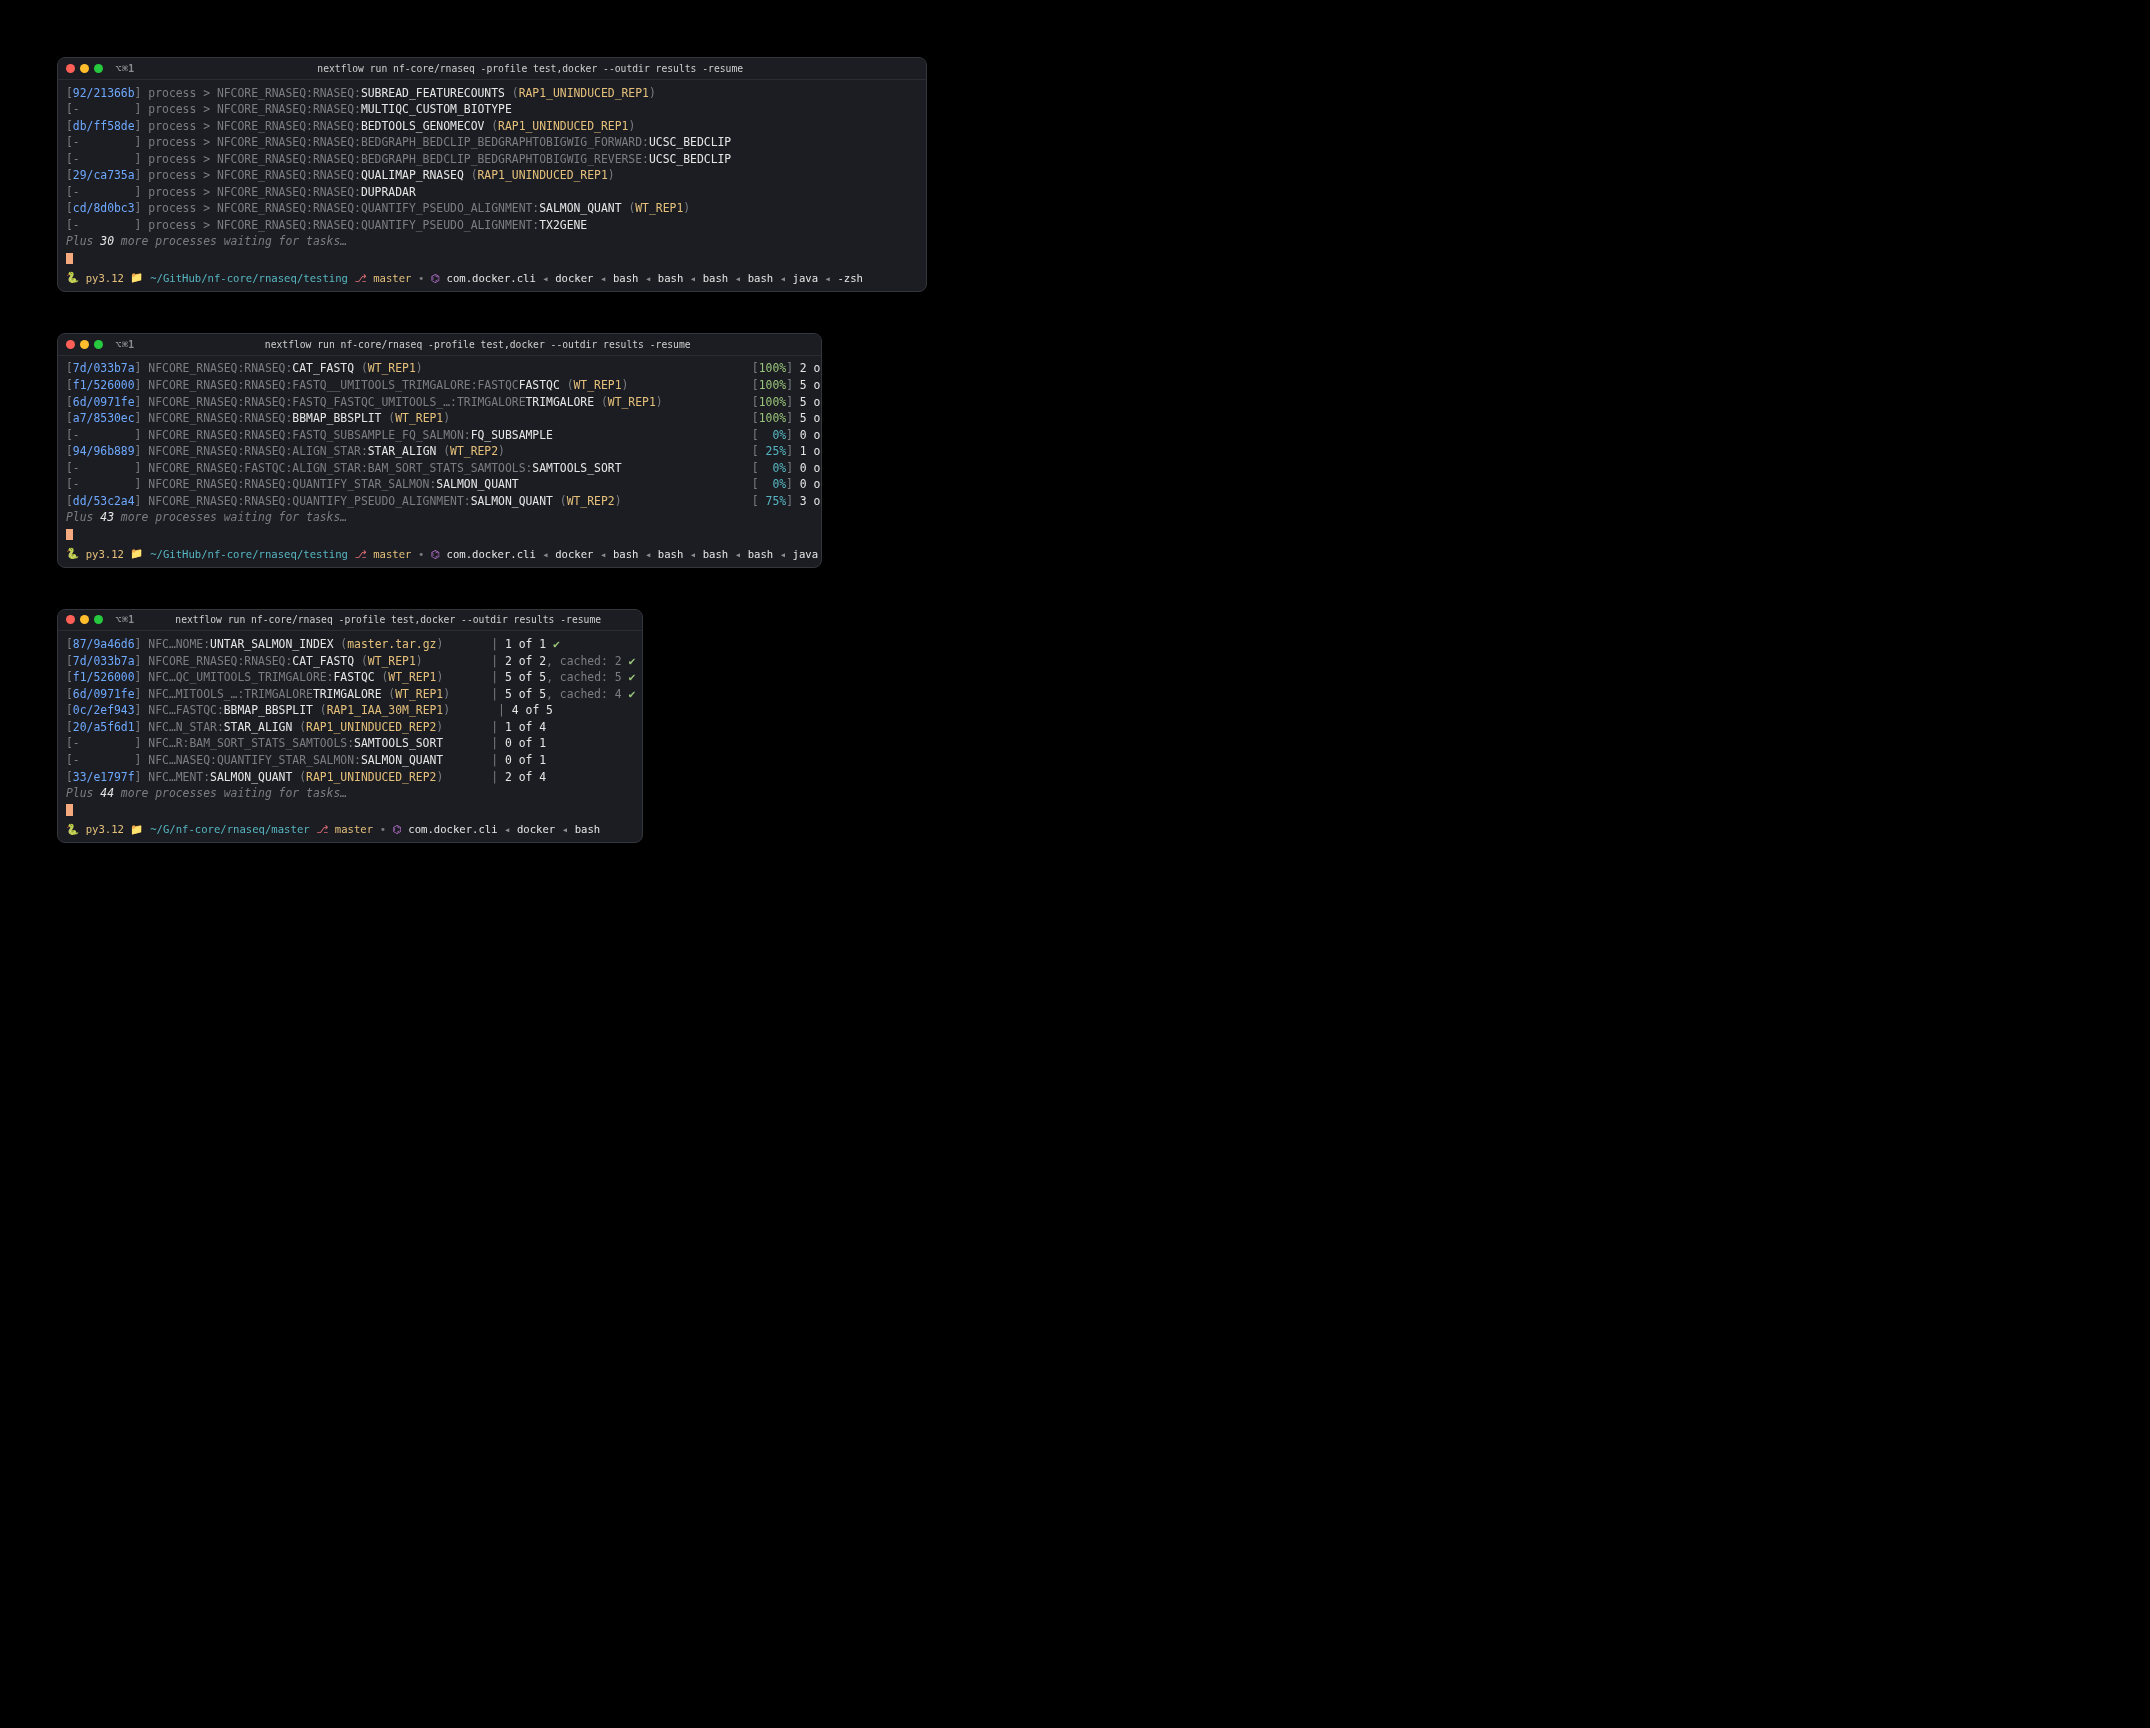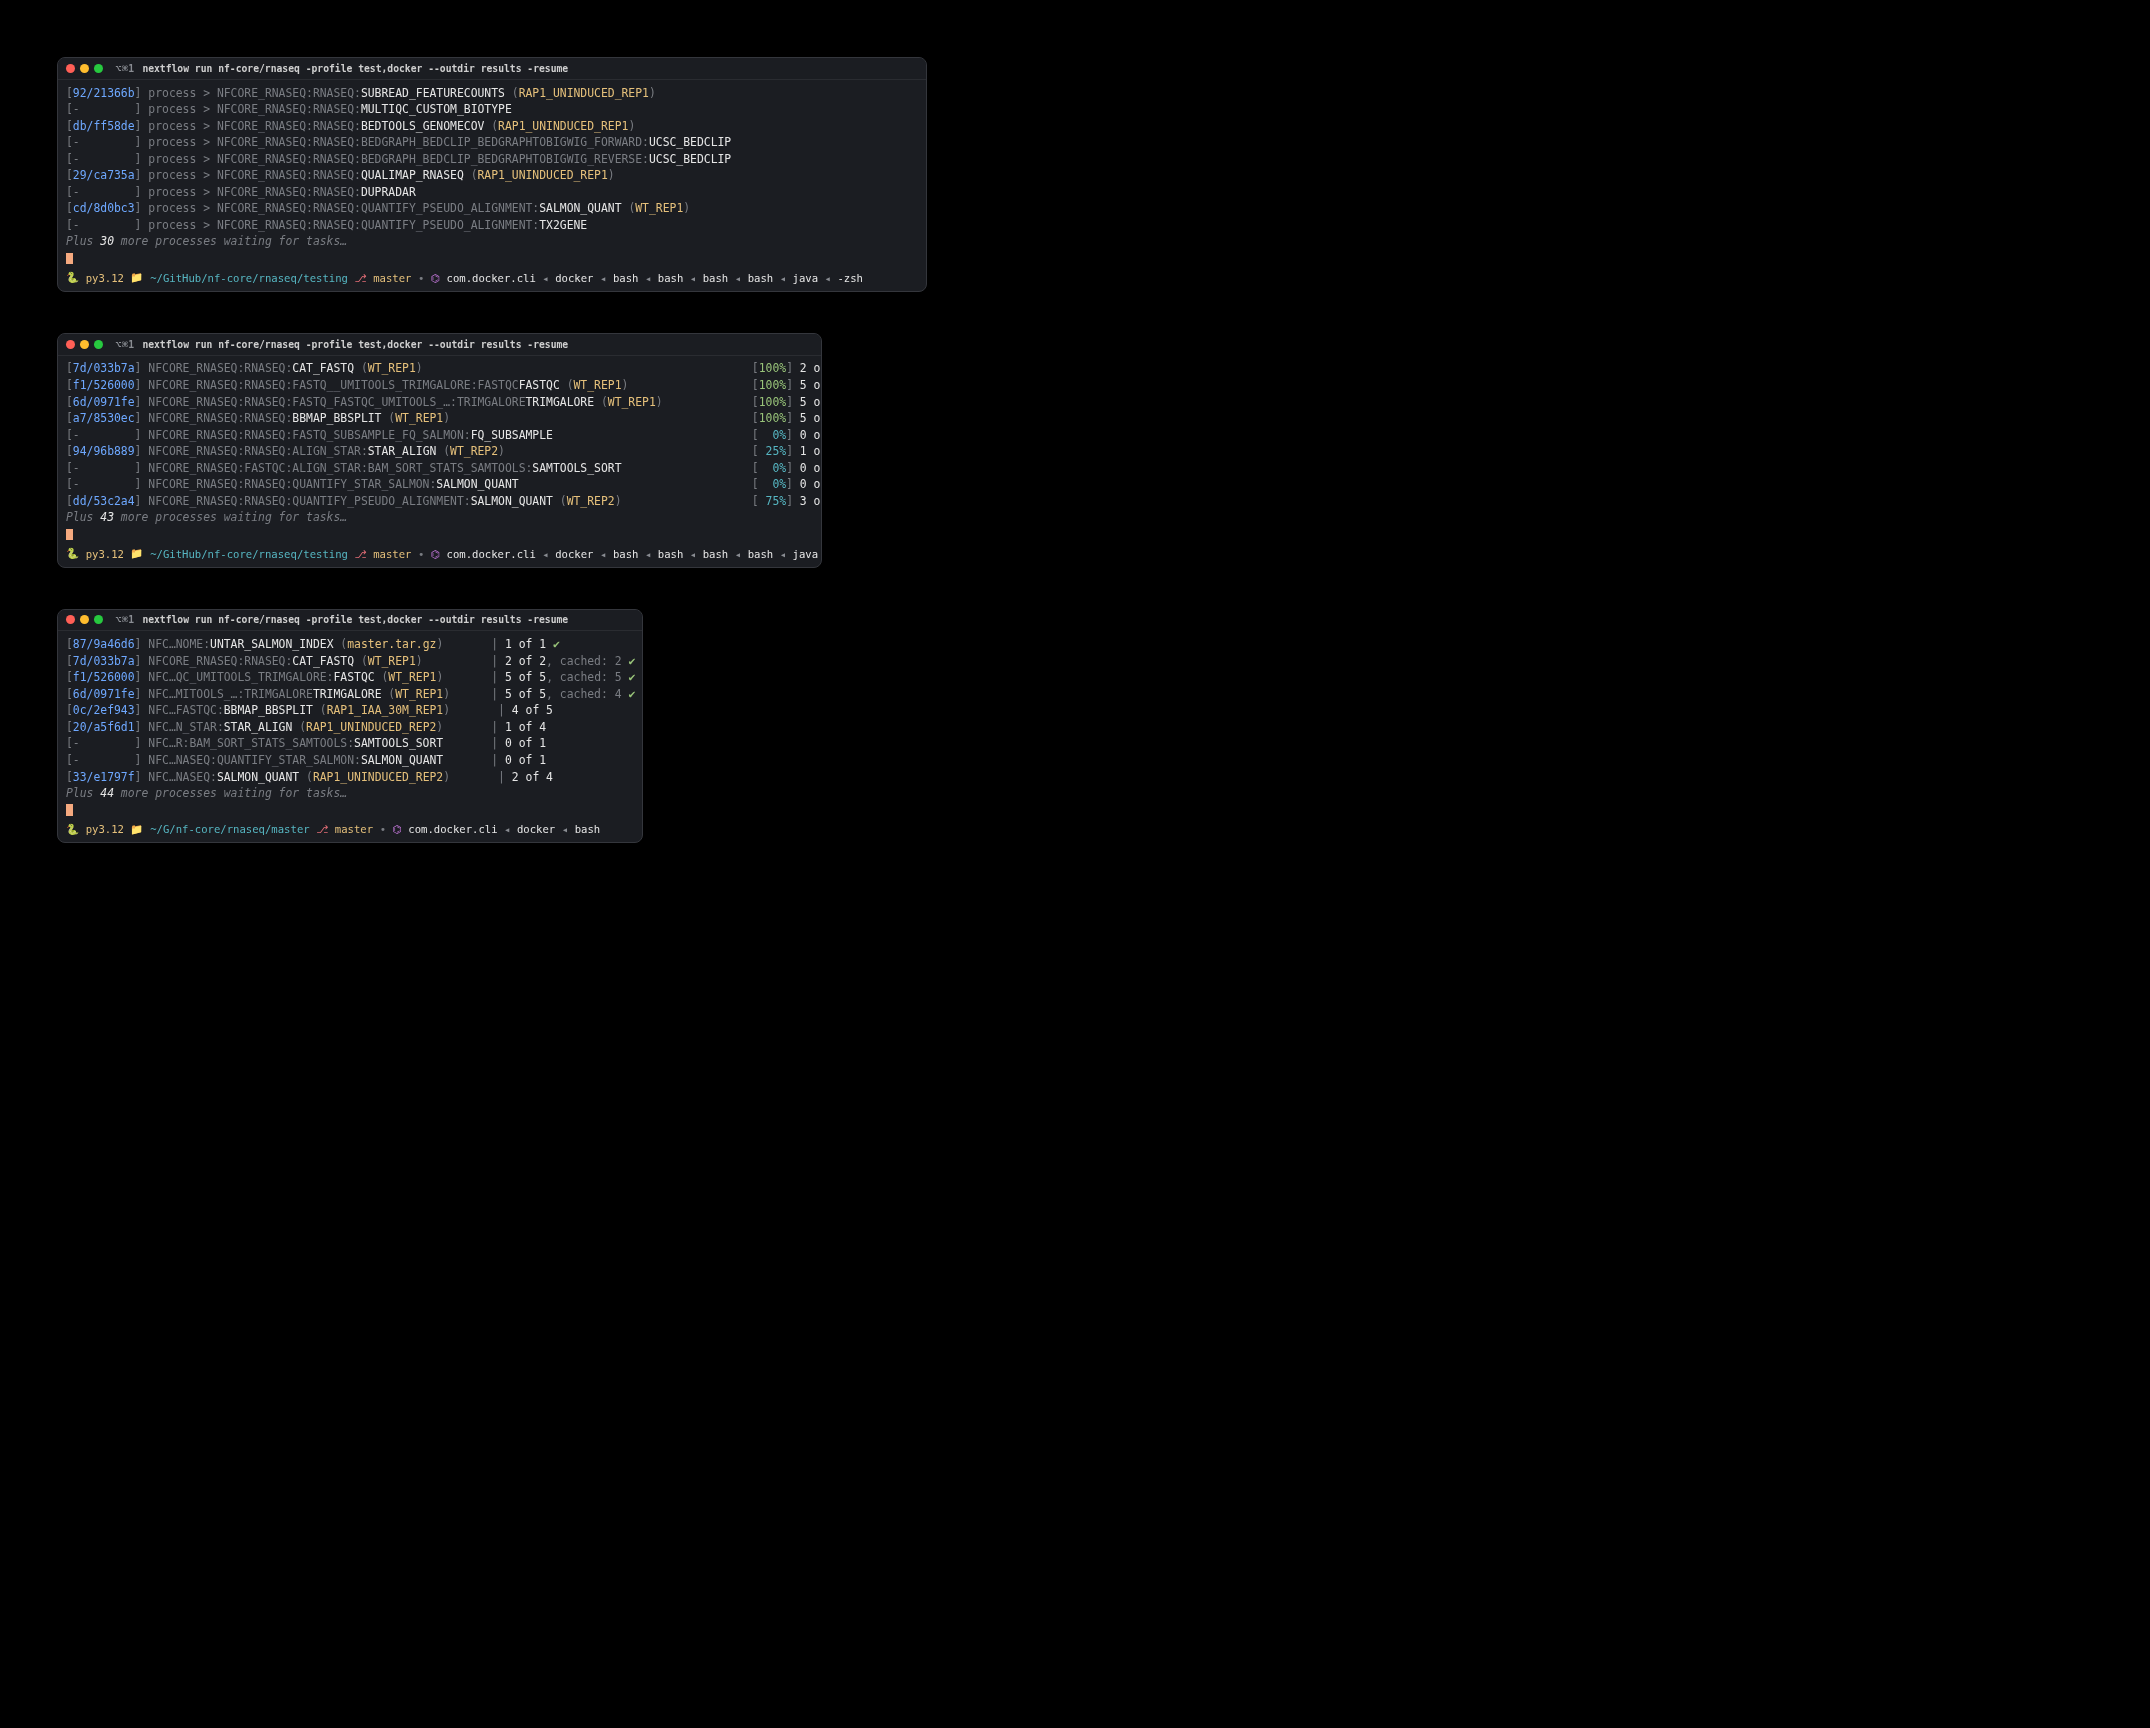--- a/index.html
+++ b/index.html
@@ -6,21 +6,21 @@
   .stage{padding:57px 57px 49px 57px;display:flex;flex-direction:column;gap:41px;align-items:flex-start}
   .term{background:#1b1d22;border:0.8px solid #34363c;border-radius:8px;box-shadow:0 8px 24px rgba(0,0,0,.6);overflow:hidden}
   .w1{width:868px}
   .w2{width:763px}
   .w3{width:584px}
   .titlebar{display:flex;align-items:center;gap:8px;padding:4.9px 8px;background:#1b1d22;border-bottom:0.8px solid #2a2c31}
   .dots{display:flex;gap:4.9px;margin-right:4.9px}
   .dot{width:9px;height:9px;border-radius:50%}
   .dot.r{background:#ff5f56}.dot.y{background:#ffbd2e}.dot.g{background:#27c93f}
   .tabicon{color:#8a8d93;font-weight:700;font-size:9.7px;letter-spacing:0.4px}
-  .title{flex:1;text-align:left;color:#cfcfcf;font-size:9.7px;font-weight:700}
+  .title{flex:1;text-align:center;color:#cfcfcf;font-size:9.7px;font-weight:400}
   .body{padding:4.9px 8px 1.6px 8px;line-height:1.45}
   .row{white-space:pre}
   .br{color:#7a7d83}
   .hid{color:#6ea8ff}
   .pth{color:#7a7d83}
   .wht{color:#e6e6e6}
   .yel{color:#e5c07b}
   .grn{color:#98c379}
   .cyn{color:#56b6c2}
   .it{font-style:italic;color:#7a7d83}
@@ -150,21 +150,21 @@
     </div>
     <div class="body" id="b3">
         <div class="row"><span class="br">[</span><span class="hid">87/9a46d6</span><span class="br">]</span> <span class="pth">NFC…NOME:</span><span class="wht">UNTAR_SALMON_INDEX</span> <span class="br">(</span><span class="yel">master.tar.gz</span><span class="br">)</span>       <span class="br">| </span><span class="wht">1 of 1</span> <span class="chk">✔</span></div>
         <div class="row"><span class="br">[</span><span class="hid">7d/033b7a</span><span class="br">]</span> <span class="pth">NFCORE_RNASEQ:RNASEQ:</span><span class="wht">CAT_FASTQ</span> <span class="br">(</span><span class="yel">WT_REP1</span><span class="br">)</span>          <span class="br">| </span><span class="wht">2 of 2</span><span class="pth">, cached: 2</span> <span class="chk">✔</span></div>
         <div class="row"><span class="br">[</span><span class="hid">f1/526000</span><span class="br">]</span> <span class="pth">NFC…QC_UMITOOLS_TRIMGALORE:</span><span class="wht">FASTQC</span> <span class="br">(</span><span class="yel">WT_REP1</span><span class="br">)</span>       <span class="br">| </span><span class="wht">5 of 5</span><span class="pth">, cached: 5</span> <span class="chk">✔</span></div>
         <div class="row"><span class="br">[</span><span class="hid">6d/0971fe</span><span class="br">]</span> <span class="pth">NFC…MITOOLS_…:TRIMGALORE</span><span class="wht">TRIMGALORE</span> <span class="br">(</span><span class="yel">WT_REP1</span><span class="br">)</span>      <span class="br">| </span><span class="wht">5 of 5</span><span class="pth">, cached: 4</span> <span class="chk">✔</span></div>
         <div class="row"><span class="br">[</span><span class="hid">0c/2ef943</span><span class="br">]</span> <span class="pth">NFC…FASTQC:</span><span class="wht">BBMAP_BBSPLIT</span> <span class="br">(</span><span class="yel">RAP1_IAA_30M_REP1</span><span class="br">)</span>       <span class="br">| </span><span class="wht">4 of 5</span></div>
         <div class="row"><span class="br">[</span><span class="hid">20/a5f6d1</span><span class="br">]</span> <span class="pth">NFC…N_STAR:</span><span class="wht">STAR_ALIGN</span> <span class="br">(</span><span class="yel">RAP1_UNINDUCED_REP2</span><span class="br">)</span>       <span class="br">| </span><span class="wht">1 of 4</span></div>
         <div class="row"><span class="br">[</span><span class="br">-        </span><span class="br">]</span> <span class="pth">NFC…R:BAM_SORT_STATS_SAMTOOLS:</span><span class="wht">SAMTOOLS_SORT</span>       <span class="br">| </span><span class="wht">0 of 1</span></div>
         <div class="row"><span class="br">[</span><span class="br">-        </span><span class="br">]</span> <span class="pth">NFC…NASEQ:QUANTIFY_STAR_SALMON:</span><span class="wht">SALMON_QUANT</span>       <span class="br">| </span><span class="wht">0 of 1</span></div>
-        <div class="row"><span class="br">[</span><span class="hid">33/e1797f</span><span class="br">]</span> <span class="pth">NFC…NASEQ:</span><span class="wht">SALMON_QUANT</span> <span class="br">(</span><span class="yel">RAP1_UNINDUCED_REP2</span><span class="br">)</span>       <span class="br">| </span><span class="wht">2 of 4</span></div>
+        <div class="row"><span class="br">[</span><span class="hid">33/e1797f</span><span class="br">]</span> <span class="pth">NFC…MENT:</span><span class="wht">SALMON_QUANT</span> <span class="br">(</span><span class="yel">RAP1_UNINDUCED_REP2</span><span class="br">)</span>       <span class="br">| </span><span class="wht">2 of 4</span></div>
         <div class="row it">Plus <span class="wht">44</span> more processes waiting for tasks…</div>
         <div class="row"><span class="cursor"></span></div>
       </div>
     <div class="status" id="s3">
         <span class="snake">🐍</span> 
         <span class="ylab">py3.12</span>  
         <span class="folder">📁</span> 
         <span class="cwd">~/G/nf-core/rnaseq/master</span>   
         <span class="branch">⎇</span> 
         <span class="ylab">master</span> 

